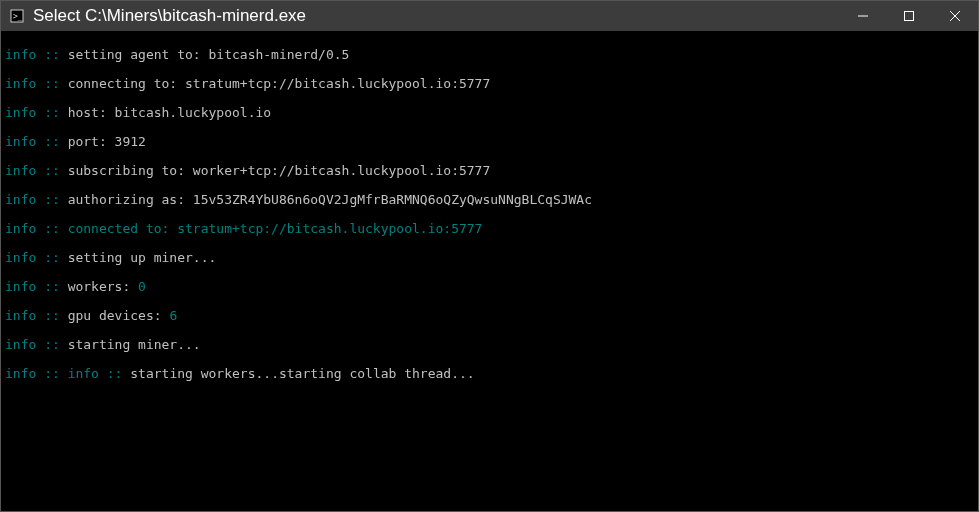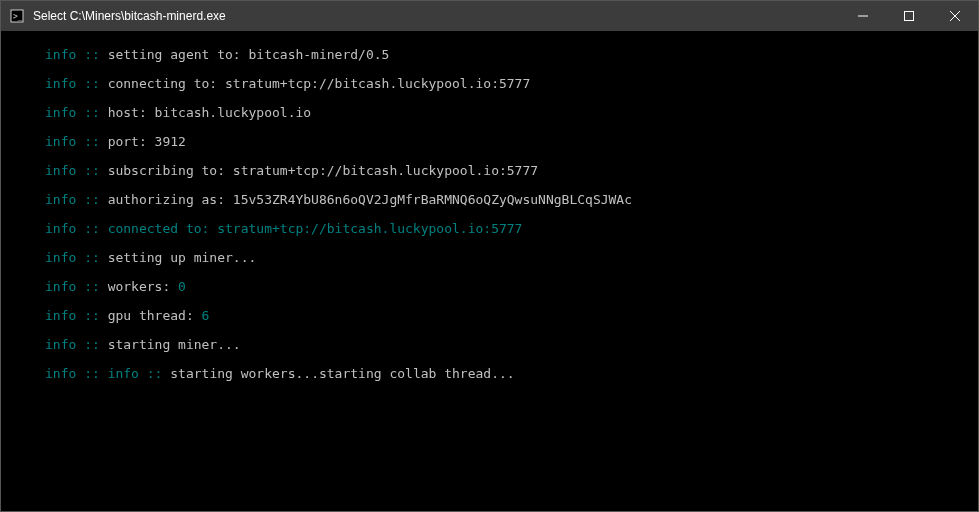--- a/index.html
+++ b/index.html
@@ -1,24 +1,24 @@
 <!DOCTYPE html>
 <html><head>
 <meta charset="utf-8">
 <style>
 * { margin: 0; padding: 0; box-sizing: border-box; }
 body { width: 979px; height: 512px; background: #000; font-family: 'Consolas', monospace; font-size: 13px; overflow: hidden; }
 .window { width: 100%; height: 100%; display: flex; flex-direction: column; background: #000; border: 1px solid #555; }
 .titlebar { height: 30px; background: #3c3c3c; display: flex; align-items: center; color: #fff; user-select: none; }
 .titlebar-icon { width: 16px; height: 16px; margin: 0 8px; display: flex; align-items: center; justify-content: center; }
-.titlebar-title { flex: 1; font-size: 12px; font-family: 'Segoe UI', sans-serif; }
+.titlebar-title { flex: 1; font-size: 17px; font-family: 'Segoe UI', sans-serif; }
 .titlebar-buttons { display: flex; }
 .titlebar-btn { width: 46px; height: 30px; display: flex; align-items: center; justify-content: center; color: #fff; }
 .terminal { flex: 1; background: #000; padding: 2px 4px; overflow: hidden; line-height: 14.5px; white-space: pre; color: #c0c0c0; }
-.line { white-space: pre; margin-left: 40px; }
+.line { white-space: pre; }
 .teal { color: #008080; }
 .white { color: #c0c0c0; }
 </style>
 </head>
 <body>
 
 <div class="window">
   <div class="titlebar">
     <div class="titlebar-icon">
       <svg width="14" height="14" viewBox="0 0 14 14">
@@ -44,26 +44,26 @@
             <line x1="10" y1="0" x2="0" y2="10" stroke="#fff" stroke-width="1"></line>
           </svg>
         </div>
     </div>
   </div>
   <div class="terminal">
 <div class="line"><span class="teal">info :: </span><span class="white">setting agent to: bitcash-minerd/0.5</span></div>
 <div class="line"><span class="teal">info :: </span><span class="white">connecting to: stratum+tcp://bitcash.luckypool.io:5777</span></div>
 <div class="line"><span class="teal">info :: </span><span class="white">host: bitcash.luckypool.io</span></div>
 <div class="line"><span class="teal">info :: </span><span class="white">port: 3912</span></div>
-<div class="line"><span class="teal">info :: </span><span class="white">subscribing to: stratum+tcp://bitcash.luckypool.io:5777</span></div>
+<div class="line"><span class="teal">info :: </span><span class="white">subscribing to: worker+tcp://bitcash.luckypool.io:5777</span></div>
 <div class="line"><span class="teal">info :: </span><span class="white">authorizing as: 15v53ZR4YbU86n6oQV2JgMfrBaRMNQ6oQZyQwsuNNgBLCqSJWAc</span></div>
 <div class="line"><span class="teal">info :: </span><span class="teal">connected to: stratum+tcp://bitcash.luckypool.io:5777</span></div>
 <div class="line"><span class="teal">info :: </span><span class="white">setting up miner...</span></div>
 <div class="line"><span class="teal">info :: </span><span class="white">workers: </span><span class="teal">0</span></div>
-<div class="line"><span class="teal">info :: </span><span class="white">gpu thread: </span><span class="teal">6</span></div>
+<div class="line"><span class="teal">info :: </span><span class="white">gpu devices: </span><span class="teal">6</span></div>
 <div class="line"><span class="teal">info :: </span><span class="white">starting miner...</span></div>
 <div class="line"><span class="teal">info :: </span><span class="teal">info :: </span><span class="white">starting workers...starting collab thread...</span></div>
 <div class="line"> </div>
 
 
 
 
 
 
 

